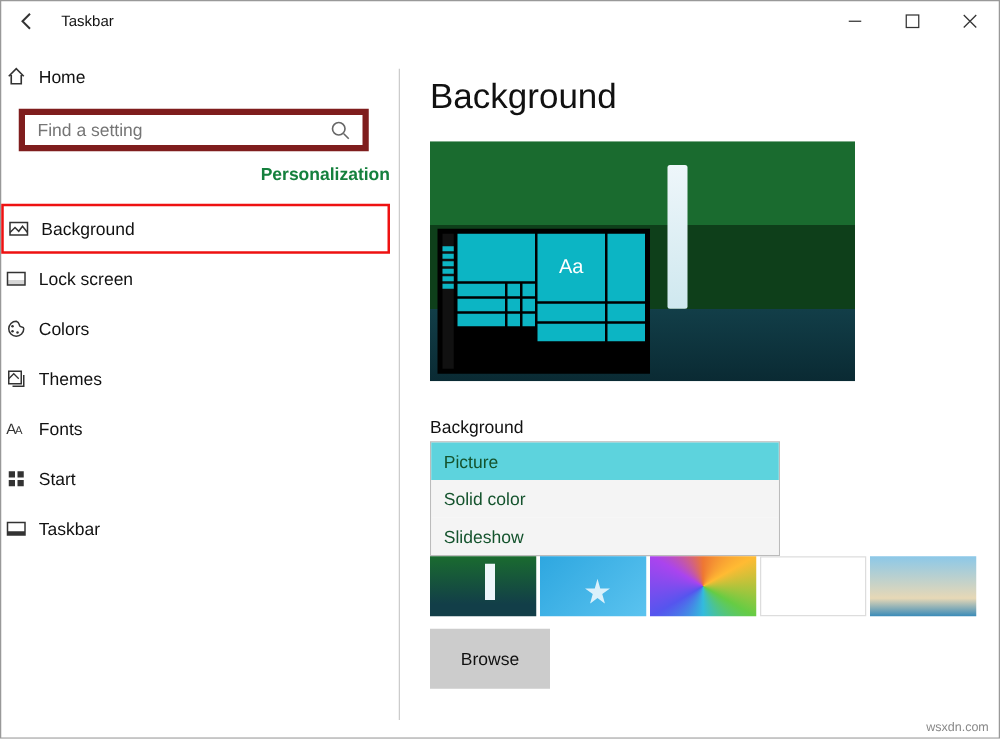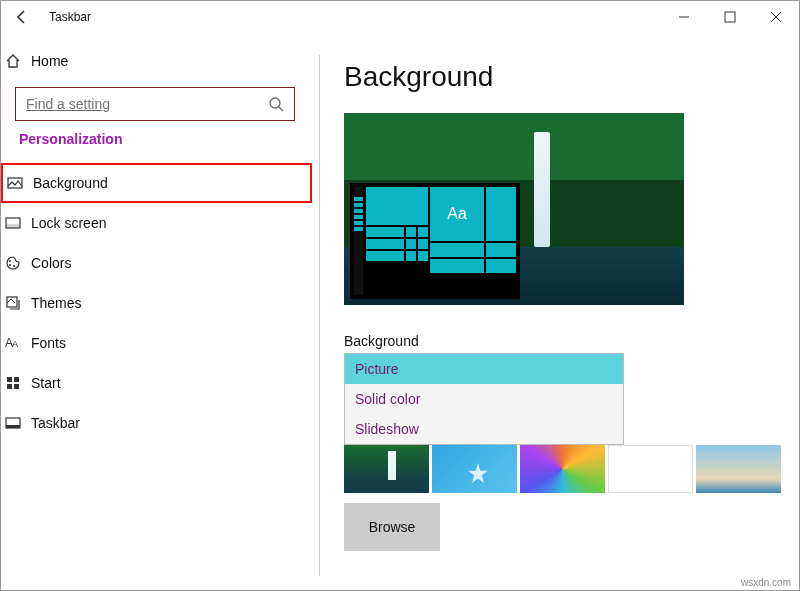--- a/index.html
+++ b/index.html
@@ -8,42 +8,42 @@
     .titlebar { height: 32px; display: flex; align-items: center; padding-left: 6px; }
     .back-btn { width: 30px; height: 30px; display: flex; align-items: center; justify-content: center; color: #333; }
     .title { font-size: 12px; margin-left: 12px; color: #111; }
     .win-controls { margin-left: auto; display: flex; }
     .win-btn { width: 46px; height: 32px; display: flex; align-items: center; justify-content: center; color: #333; }
     .content { display: flex; height: calc(100% - 32px); }
     .sidebar { width: 312px; padding-top: 8px; padding-left: 0; }
     .home-row, .nav-item { height: 40px; display: flex; align-items: center; padding-left: 4px; font-size: 14px; color: #111; }
     .nav-item .icon, .home-row .icon { width: 26px; display: flex; justify-content: flex-start; }
     .search-wrap { margin: 6px 14px 10px 14px; }
-    .search-box { width: 280px; height: 34px; border: 1px solid #7f1d1d; display: flex; align-items: center; padding: 0 10px; color: #666; font-size: 14px; text-decoration: underline; }
+    .search-box { width: 280px; height: 34px; border: 5px solid #7f1d1d; display: flex; align-items: center; padding: 0 10px; color: #666; font-size: 14px; }
     .search-box input { border: none; outline: none; flex: 1; font-size: 14px; background: transparent; color: #333; }
-    .section-hdr { font-size: 14px; font-weight: 600; margin: 10px 0 16px 18px; color: #a21caf; }
+    .section-hdr { font-size: 14px; font-weight: 600; margin: 10px 0 16px 18px; color: #15803d; text-align: right; }
     .nav-item.selected { border: 2px solid #e11; }
     .divider { position: absolute; left: 318px; top: 54px; bottom: 14px; width: 1px; background: #ccc; }
     .main { flex: 1; padding: 28px 18px 10px 32px; position: relative; }
     .page-title { font-size: 28px; font-weight: 400; margin-bottom: 20px; color: #111; }
     .preview { width: 340px; height: 192px; position: relative; overflow: hidden; }
     .bg-img { position: absolute; inset: 0; }
     .bg-forest { position: absolute; top: 0; bottom: 0; left: 0; right: 0;
       background: linear-gradient(180deg, #1a6b2f 0%, #1a6b2f 35%, #0e3f1a 35%, #0e3f1a 70%, #123e48 70%, #0a2a33 100%); }
     .waterfall { position: absolute; left: 56%; top: 10%; width: 16px; height: 60%; background: linear-gradient(#eef6fa,#cfe8ef); border-radius: 2px; }
     .start-overlay { position: absolute; left: 6px; bottom: 6px; width: 170px; height: 116px; background: #000; padding: 4px; display: flex; }
     .start-left { width: 14px; background: #111; margin-right: 3px; display: flex; flex-direction: column; gap: 2px; padding-top: 10px; }
     .start-left .bar { height: 4px; background: #0cb5c4; }
     .tiles-a { display: grid; grid-template-columns: 38px 10px 10px; grid-template-rows: 38px 10px 10px 10px; gap: 2px; margin-right: 2px; }
     .tile { background: #0cb5c4; }
     .tiles-b { display: grid; grid-template-columns: 54px 30px; grid-template-rows: 54px 14px 14px 14px; gap: 2px; }
     .tile-aa { background: #0cb5c4; display: flex; align-items: center; justify-content: center; color: #fff; font-size: 16px; grid-column: 1; grid-row: 1; }
     .field-label { font-size: 14px; margin-top: 28px; margin-bottom: 4px; color: #111; }
     .dropdown { width: 280px; border: 1px solid #bbb; }
-    .dd-opt { height: 30px; display: flex; align-items: center; padding-left: 10px; font-size: 14px; color: #701a75; background: #f4f4f4; }
+    .dd-opt { height: 30px; display: flex; align-items: center; padding-left: 10px; font-size: 14px; color: #14532d; background: #f4f4f4; }
     .dd-opt.sel { background: #5dd3dd; }
     .thumbs { display: flex; gap: 3px; margin-top: 0; }
     .thumb { width: 85px; height: 48px; }
     .t1 { background: linear-gradient(180deg,#1a6b2f 0%,#123e48 80%); position: relative; }
     .t1::after { content:""; position:absolute; left:52%; top:12%; width:8px; height:60%; background:#eef6fa; }
     .t2 { background: linear-gradient(135deg,#2ea7e0,#5bc3ef); position: relative; }
     .t2::after { content:""; position:absolute; left:36px; top:18px; width:20px; height:20px; background:#fff; clip-path: polygon(50% 0,61% 39%,100% 39%,69% 61%,80% 100%,50% 77%,20% 100%,31% 61%,0 39%,39% 39%); opacity:.8; }
     .t3 { background: conic-gradient(#e73,#fb3,#6c4,#3bd,#55e,#a4e,#e73); }
     .t4 { background: #fff; border: 1px solid #ddd; }
     .t5 { background: linear-gradient(180deg,#8cc8e8 0%,#e7d8b6 70%,#3a8bb8 100%); }

